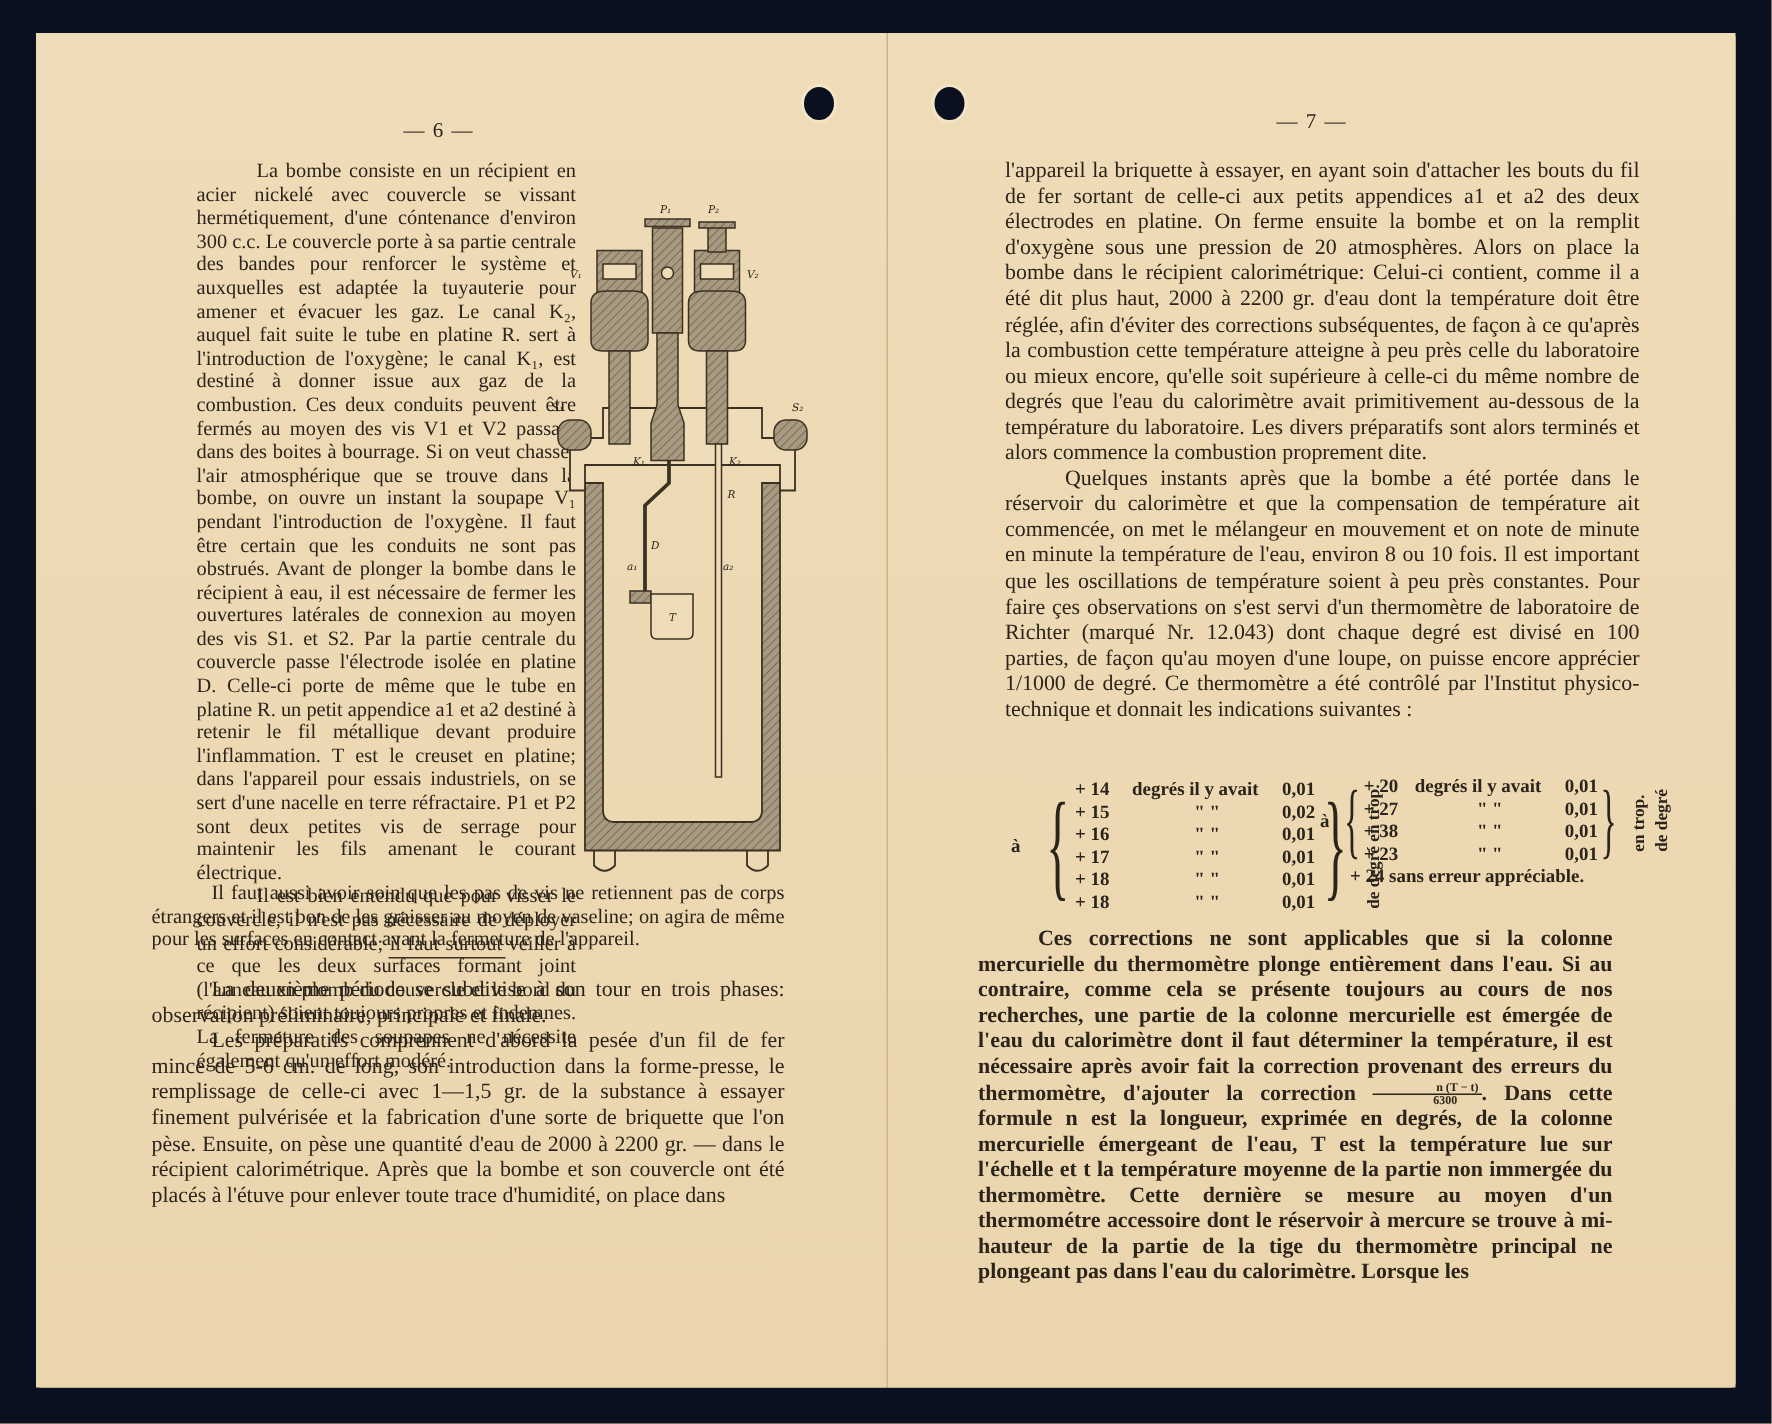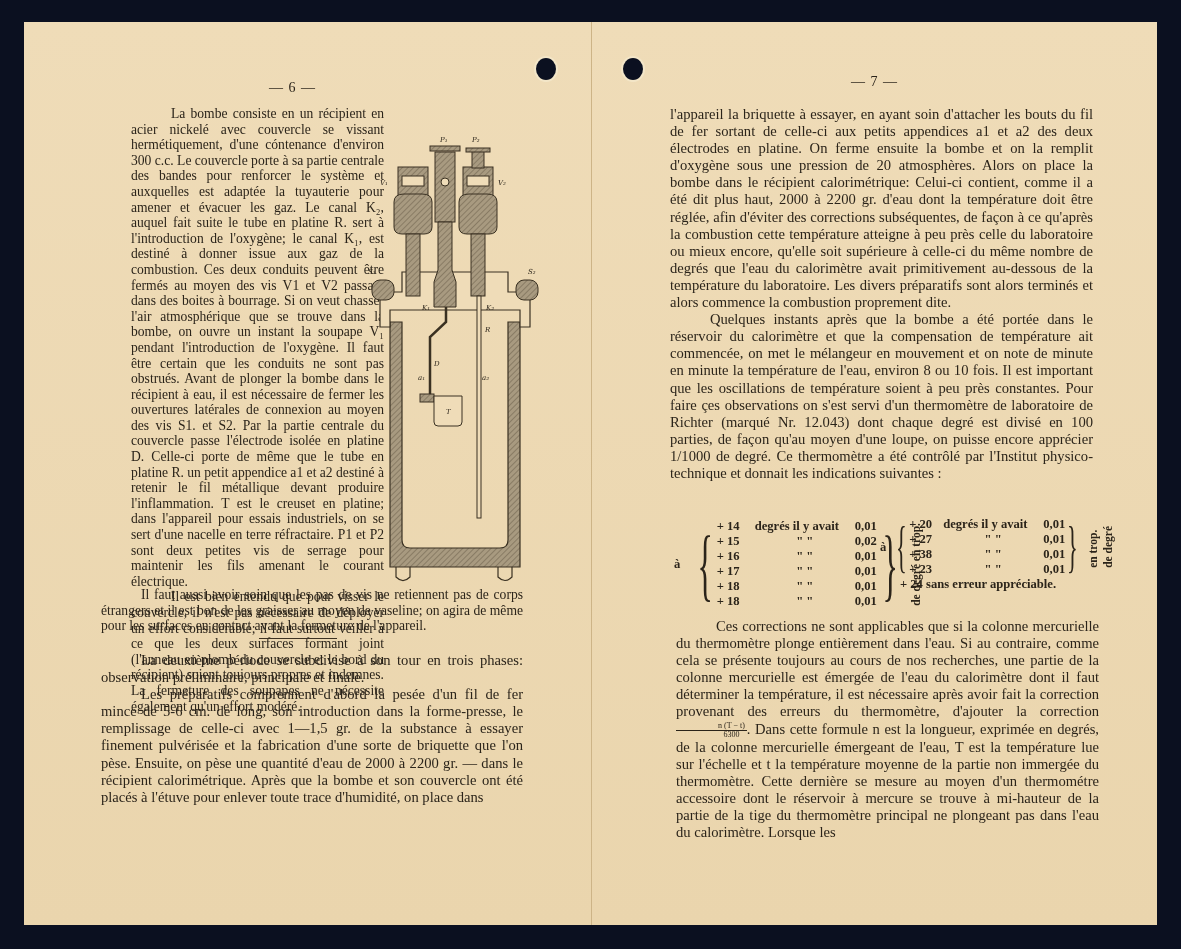--- a/index.html
+++ b/index.html
@@ -11,21 +11,21 @@
   .hole{position:absolute;width:20px;height:22px;border-radius:50%;background:#0b1020;box-shadow:0 0 0 2px #f3e6c8;}
   .pnum{position:absolute;font-size:14px;letter-spacing:1px;}
   .text{position:absolute;font-size:13.6px;line-height:15.6px;text-align:justify;}
   .text p{margin:0;}
   .ind{text-indent:40px;}
   .big{font-size:14.6px;line-height:17.1px;}
   .rule{position:absolute;height:1px;background:#3d3222;}
   .figure{position:absolute;}
   .corr{position:absolute;font-size:12.6px;line-height:15px;font-weight:bold;}
   .corr .row{display:flex;white-space:nowrap;justify-content:center;}
-  .frac{display:inline-block;vertical-align:middle;font-size:8px;line-height:8px;text-align:center;}
+  .frac{display:inline-block;vertical-align:middle;font-size:8px;line-height:8px;}
   .frac span{display:block;}
   .frac .num{border-bottom:1px solid #2b241a;padding:0 2px;}
 </style>
 </head>
 <body>
 
 <div class="spread">
 
   <div class="page left">
     <div class="hole" style="left:512px;top:36px;"></div>
@@ -187,17 +187,17 @@
         </div>
         <span style="font-size:56px;line-height:56px;font-weight:normal;transform:scaleX(0.4);margin-left:-6px;">}</span>
         <div style="display:flex;flex-direction:row;">
           <span style="writing-mode:vertical-rl;transform:rotate(180deg);font-size:11.5px;">en trop.</span>
           <span style="writing-mode:vertical-rl;transform:rotate(180deg);font-size:11.5px;">de degré</span>
         </div>
       </div>
       <div style="padding-left:20px;">+ 24 sans erreur appréciable.</div>
     </div>
 
-    <div class="text big" style="left:84px;top:596px;width:423px;">
+    <div class="text big" style="left:60px;top:596px;width:423px;font-weight:bold;">
       <p class="ind"><span>Ces corrections ne sont applicables que si la colonne mercurielle du thermomètre plonge entièrement dans l'eau. Si au contraire, comme cela se présente toujours au cours de nos recherches, une partie de la colonne mercurielle est émergée de l'eau du calorimètre dont il faut déterminer la température, il est nécessaire après avoir fait la correction provenant des erreurs du thermomètre, d'ajouter la correction</span> <span class="frac"><span class="num">n (T − t)</span><span>6300</span></span><span>. Dans cette formule n est la longueur, exprimée en degrés, de la colonne mercurielle émergeant de l'eau, T est la température lue sur l'échelle et t la température moyenne de la partie non immergée du thermomètre. Cette dernière se mesure au moyen d'un thermométre accessoire dont le réservoir à mercure se trouve à mi-hauteur de la partie de la tige du thermomètre principal ne plongeant pas dans l'eau du calorimètre. Lorsque les</span></p>
     </div>
   </div>
 </div>
 
 </body></html>

